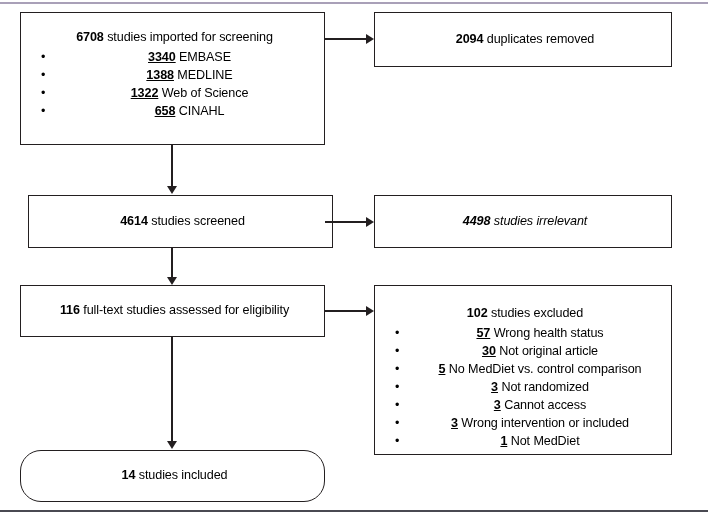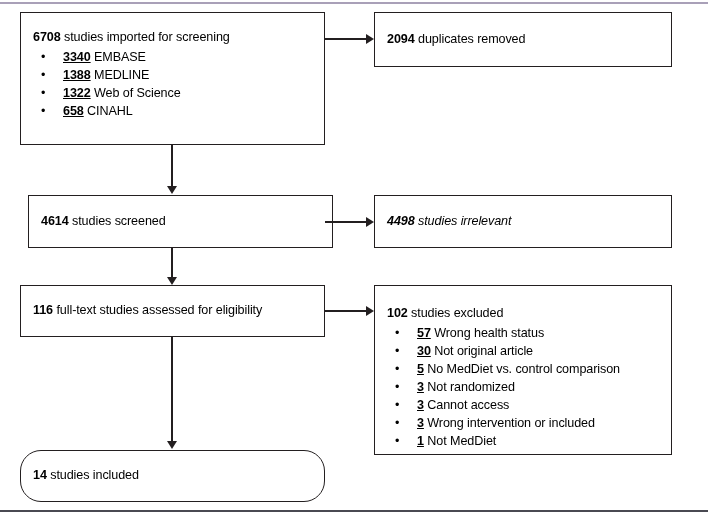--- a/index.html
+++ b/index.html
@@ -43,23 +43,24 @@
   }
   .box-inner {
     position: absolute;
     left: 12px;
     right: 8px;
   }
   
   .box.center .box-inner {
     top: 50%;
     transform: translateY(-50%);
-  }
-  
-  .box.top .box-inner { top: 16px; }
+    text-align: center;
+  }
+  
+  .box.top .box-inner { top: 16px; text-align: center; }
 
   .line {
     font-size: 12.6px;
     line-height: 17.5px;
     white-space: nowrap;
     letter-spacing: -0.1px;
   }
   .line b { font-weight: bold; }
 
   ul.bullets {

